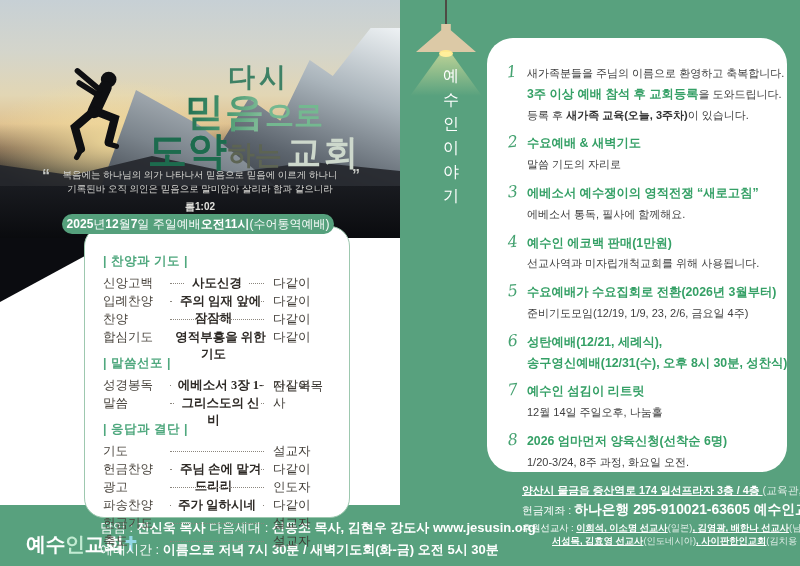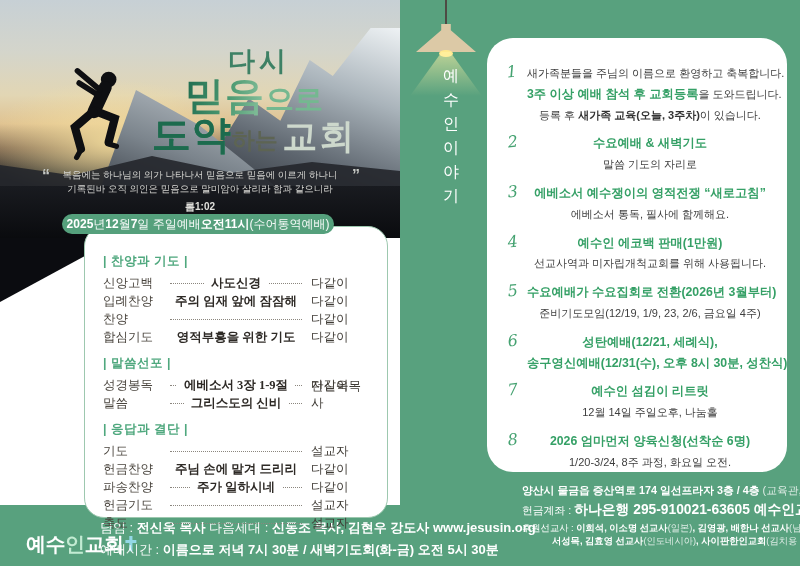--- a/index.html
+++ b/index.html
@@ -20,41 +20,41 @@
     background:linear-gradient(200deg,#c8cfd4 0%,#7b848c 60%,#3c424a 100%);
     clip-path:polygon(20% 0,0 100%,100% 100%,55% 35%);}
   .ridge{position:absolute;left:0;bottom:40px;width:100%;height:60px;background:#23262b;
     clip-path:polygon(0 45%,18% 62%,38% 30%,58% 58%,78% 40%,100% 55%,100% 100%,0 100%);opacity:.9;}
   .water{position:absolute;left:0;bottom:0;width:100%;height:52px;
     background:linear-gradient(180deg,#191b20,#0a0b0e);}
   .wedge{position:absolute;left:0;top:238px;width:118px;height:64px;background:#0b0c10;
     clip-path:polygon(0 0,100% 0,0 100%);}
 
   .jumper{position:absolute;left:48px;top:62px;width:104px;height:108px;}
-  .hero-title{position:absolute;left:118px;top:48px;width:272px;text-align:center;line-height:1.02;}
+  .hero-title{position:absolute;left:118px;top:64px;width:272px;text-align:center;line-height:1.02;}
   .ht1{font-size:27px;font-weight:700;color:#3e8165;letter-spacing:4px;margin-left:10px;}
   .ht2b{font-size:39px;font-weight:800;background:linear-gradient(100deg,#1d6b4e,#4d9a72 55%,#8cc4a0);
         -webkit-background-clip:text;background-clip:text;color:transparent;letter-spacing:1px;}
   .ht2s{font-size:29px;font-weight:700;color:#74b890;}
   .ht3b{font-size:39px;font-weight:800;background:linear-gradient(100deg,#15604476,#1d6b4e 30%,#3f8f68);
         -webkit-background-clip:text;background-clip:text;color:#1d6b4e;letter-spacing:1px;}
-  .ht3m{font-size:23px;font-weight:700;color:#5d6453;}
+  .ht3m{font-size:27px;font-weight:700;color:#5d6453;}
   .ht3t{font-size:35px;font-weight:700;color:#cdd8cc;letter-spacing:2px;}
 
   .quote{position:absolute;left:30px;top:168px;width:340px;text-align:center;color:#d6d6d2;font-size:9.5px;line-height:1.5;}
   .qmark{position:absolute;top:-4px;font-size:16px;font-weight:800;color:#c5c8c4;letter-spacing:-2px;}
   .qm-l{left:12px;} .qm-r{right:12px;}
   .qref{font-weight:700;font-size:10px;margin-top:2px;color:#e0e0dc;}
 
   
   .date-pill{position:absolute;left:62px;top:214px;width:272px;height:20px;border-radius:14px;
     background:#55a07c;color:#fff;font-size:12px;display:flex;align-items:center;justify-content:center;z-index:5;white-space:nowrap;}
   .date-pill .sg-b{font-weight:700;} .date-pill .sg-p{font-weight:400;opacity:.95;}
 
-  .order-card{position:absolute;left:84px;top:226px;width:304px;height:292px;border:1.5px solid #9dc8af;
+  .order-card{position:absolute;left:84px;top:226px;width:266px;height:292px;border:1.5px solid #9dc8af;
     border-radius:20px;background:#fff;z-index:2;box-sizing:border-box;padding:26px 18px 10px 18px;}
   .osec{margin-bottom:9px;}
   .osec-title{color:#4fa87e;font-weight:700;font-size:12.5px;margin-bottom:4px;letter-spacing:.5px;}
   .osec-title::before{content:"| ";} .osec-title::after{content:" |";}
   .orow{display:flex;align-items:flex-end;height:18px;font-family:"Liberation Serif",serif;color:#4a453e;font-size:12.5px;}
   .orow .lbl{width:58px;text-align:justify;text-align-last:justify;}
   .orow .mid{flex:1;position:relative;text-align:center;margin:0 7px;height:100%;}
   .orow .mid::before{content:"";position:absolute;left:2px;right:2px;top:52%;border-top:1.6px dotted #8b867e;}
   .orow .ttl{position:relative;background:#fff;padding:0 7px;font-weight:700;color:#2e2a26;top:1px;}
   .orow .perf{width:58px;text-align:justify;text-align-last:justify;color:#3e3a34;}
@@ -77,35 +77,35 @@
   .lamp-bulb{position:absolute;left:39px;top:50px;width:14px;height:7px;border-radius:50%;background:#ffe98d;}
   .story-title{position:absolute;left:38px;top:64px;width:26px;text-align:center;color:#fff;
     font-size:16px;line-height:1.5;font-weight:400;}
 
   .ann-card{position:absolute;left:87px;top:38px;width:300px;height:434px;background:#fff;border-radius:26px;
     box-sizing:border-box;padding:24px 14px 14px 14px;overflow:hidden;}
   .ann-item{display:flex;margin-bottom:8px;}
   .ann-num{width:26px;flex:0 0 26px;font-family:"DejaVu Serif",serif;font-style:italic;font-size:16px;
     color:#45a271;transform:rotate(-6deg);text-align:center;padding-top:0px;}
   .ann-body{flex:1;min-width:0;}
-  .ann-line{display:block;line-height:1.3;white-space:nowrap;text-align:center;}
+  .ann-line{display:block;line-height:1.3;white-space:nowrap;}
   .sg-g{color:#35a066;font-weight:700;font-size:12.3px;}
   .ann-body .sg-p{color:#3e3e3e;font-weight:400;font-size:11px;}
   .ann-body .sg-b{color:#333;font-weight:700;font-size:11px;}
   .right-footer{position:absolute;left:0;top:478px;width:400px;height:88px;}
   .rf-text{position:absolute;left:122px;top:6px;width:272px;color:#fff;white-space:nowrap;}
   .rf-l{display:block;}
   .rf-l1{font-size:10.8px;font-weight:700;margin-bottom:3px;}
   .rf-l2{font-size:10.8px;margin-bottom:3px;}
   .rf-l2 .sg-big{font-size:13.8px;font-weight:800;}
   .rf-l3,.rf-l4{font-size:9.3px;font-weight:700;line-height:1.45;}
   .rf-l4{padding-left:30px;}
   .rf-text .sg-dim{font-weight:400;opacity:.8;}
   .rf-text .sg-p{font-weight:400;}
-  .rf-text .sg-b{font-weight:700;}
+  .rf-text .sg-b{font-weight:700;text-decoration:underline;}
 </style>
 </head>
 <body>
 
 <div id="left" class="half">
 
   <div class="hero">
     <div class="sunglow"></div>
     <div class="mtn-far"></div>
     <div class="mtn-far2"></div>
@@ -195,20 +195,25 @@
           <span class="lbl">기도</span>
           <span class="mid"></span>
           <span class="perf">설교자</span>
         </div>
         <div class="orow">
           <span class="lbl">헌금찬양</span>
           <span class="mid"><span class="ttl">주님 손에 맡겨 드리리</span></span>
           <span class="perf">다같이</span>
         </div>
         <div class="orow">
+          <span class="lbl">광고</span>
+          <span class="mid"></span>
+          <span class="perf">인도자</span>
+        </div>
+        <div class="orow">
           <span class="lbl">파송찬양</span>
           <span class="mid"><span class="ttl">주가 일하시네</span></span>
           <span class="perf">다같이</span>
         </div>
         <div class="orow">
           <span class="lbl">헌금기도</span>
           <span class="mid"></span>
           <span class="perf">설교자</span>
         </div>
         <div class="orow">

